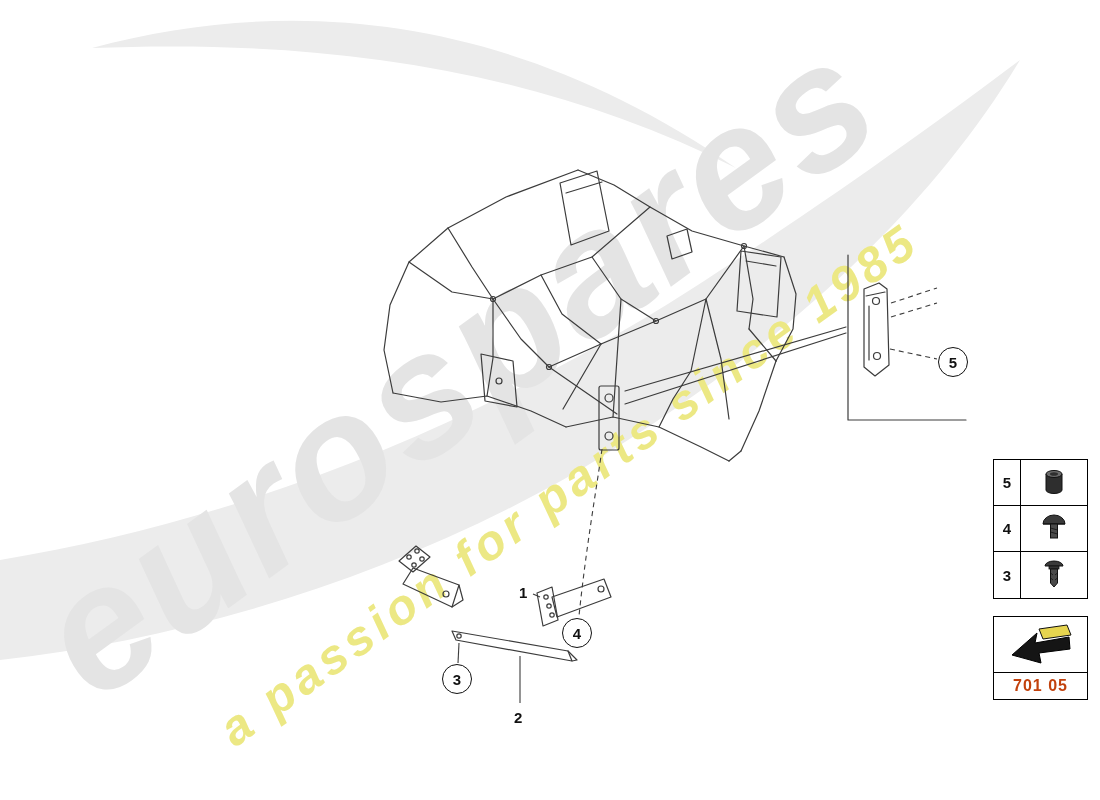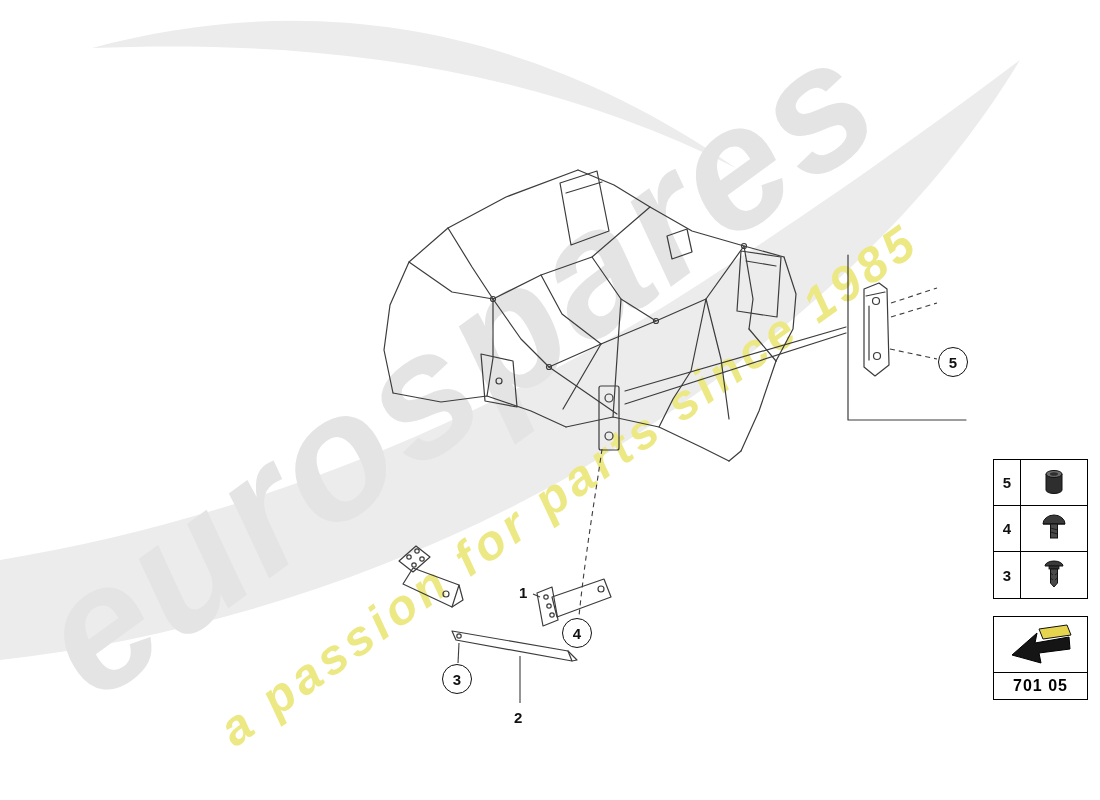--- a/index.html
+++ b/index.html
@@ -33,21 +33,21 @@
   }
   .legend-icon{flex:1;display:flex;align-items:center;justify-content:center;}
   .footer-box{
     position:absolute;left:993px;top:616px;width:95px;height:84px;box-sizing:border-box;
     border:1px solid #000;background:#fff;display:flex;flex-direction:column;
   }
   .footer-icon{flex:1;display:flex;align-items:center;justify-content:center;}
   .footer-code{
     height:27px;box-sizing:border-box;border-top:1px solid #000;
     display:flex;align-items:center;justify-content:center;
-    font-size:16px;font-weight:bold;color:#000000;letter-spacing:1px;
+    font-size:16px;font-weight:bold;color:#c2410c;letter-spacing:1px;
   }
 </style>
 </head>
 <body>
 
 <div class="stage">
 
   <svg class="layer" viewBox="0 0 1100 800">
 
     <g>

